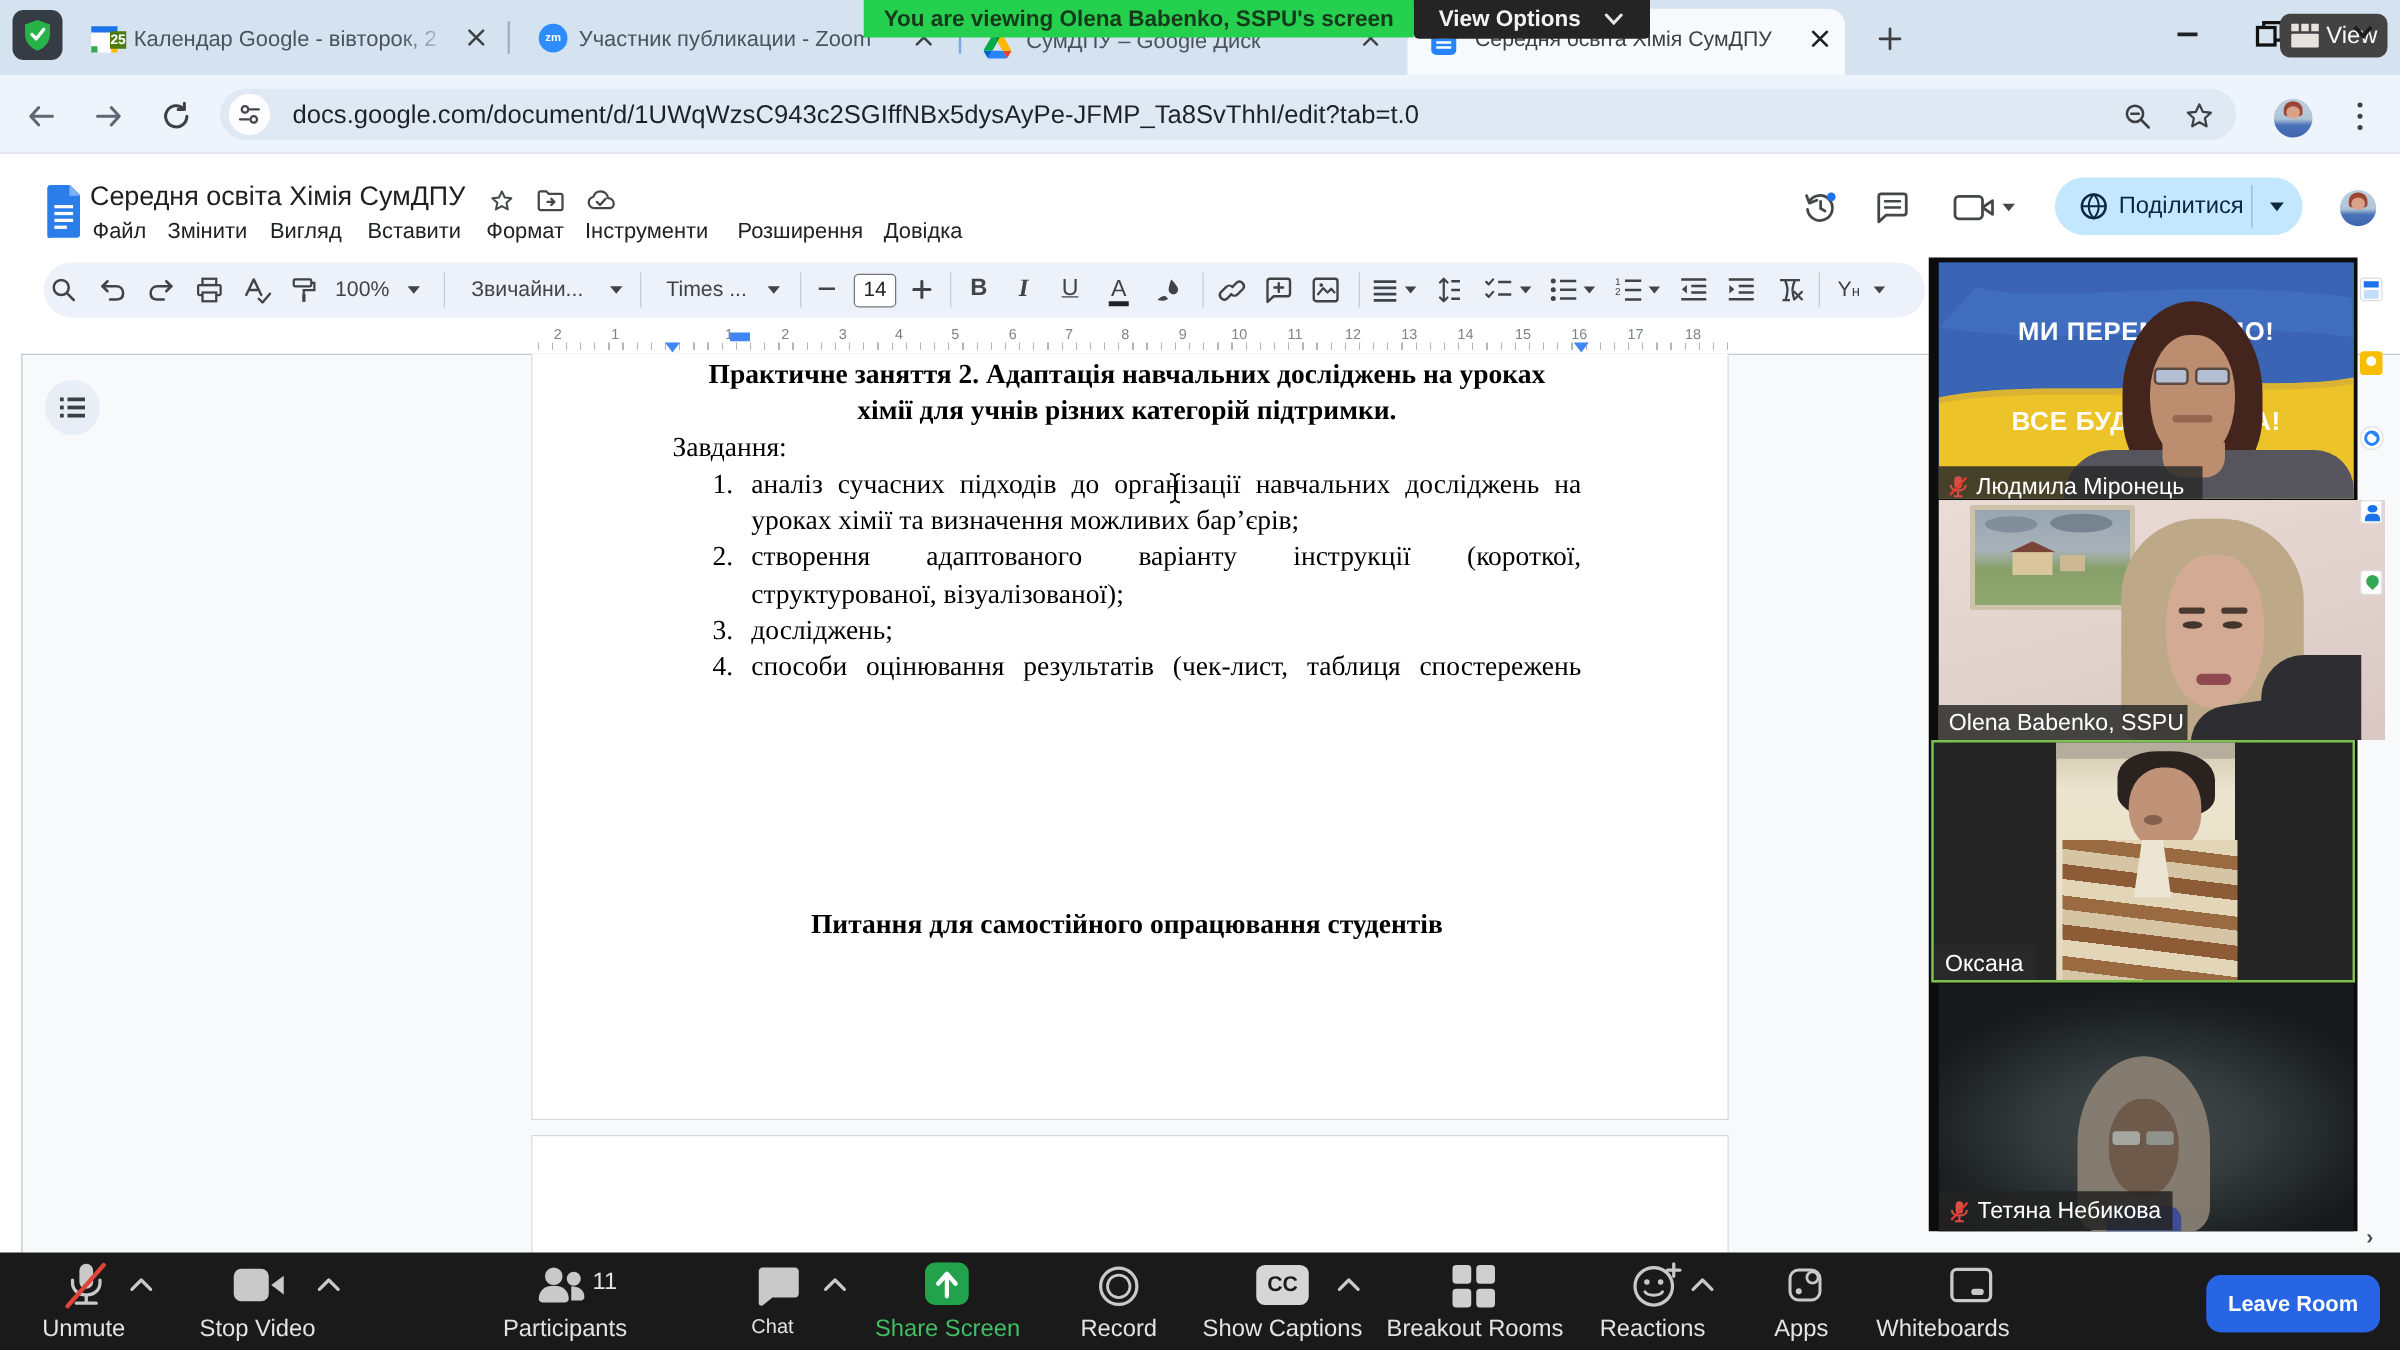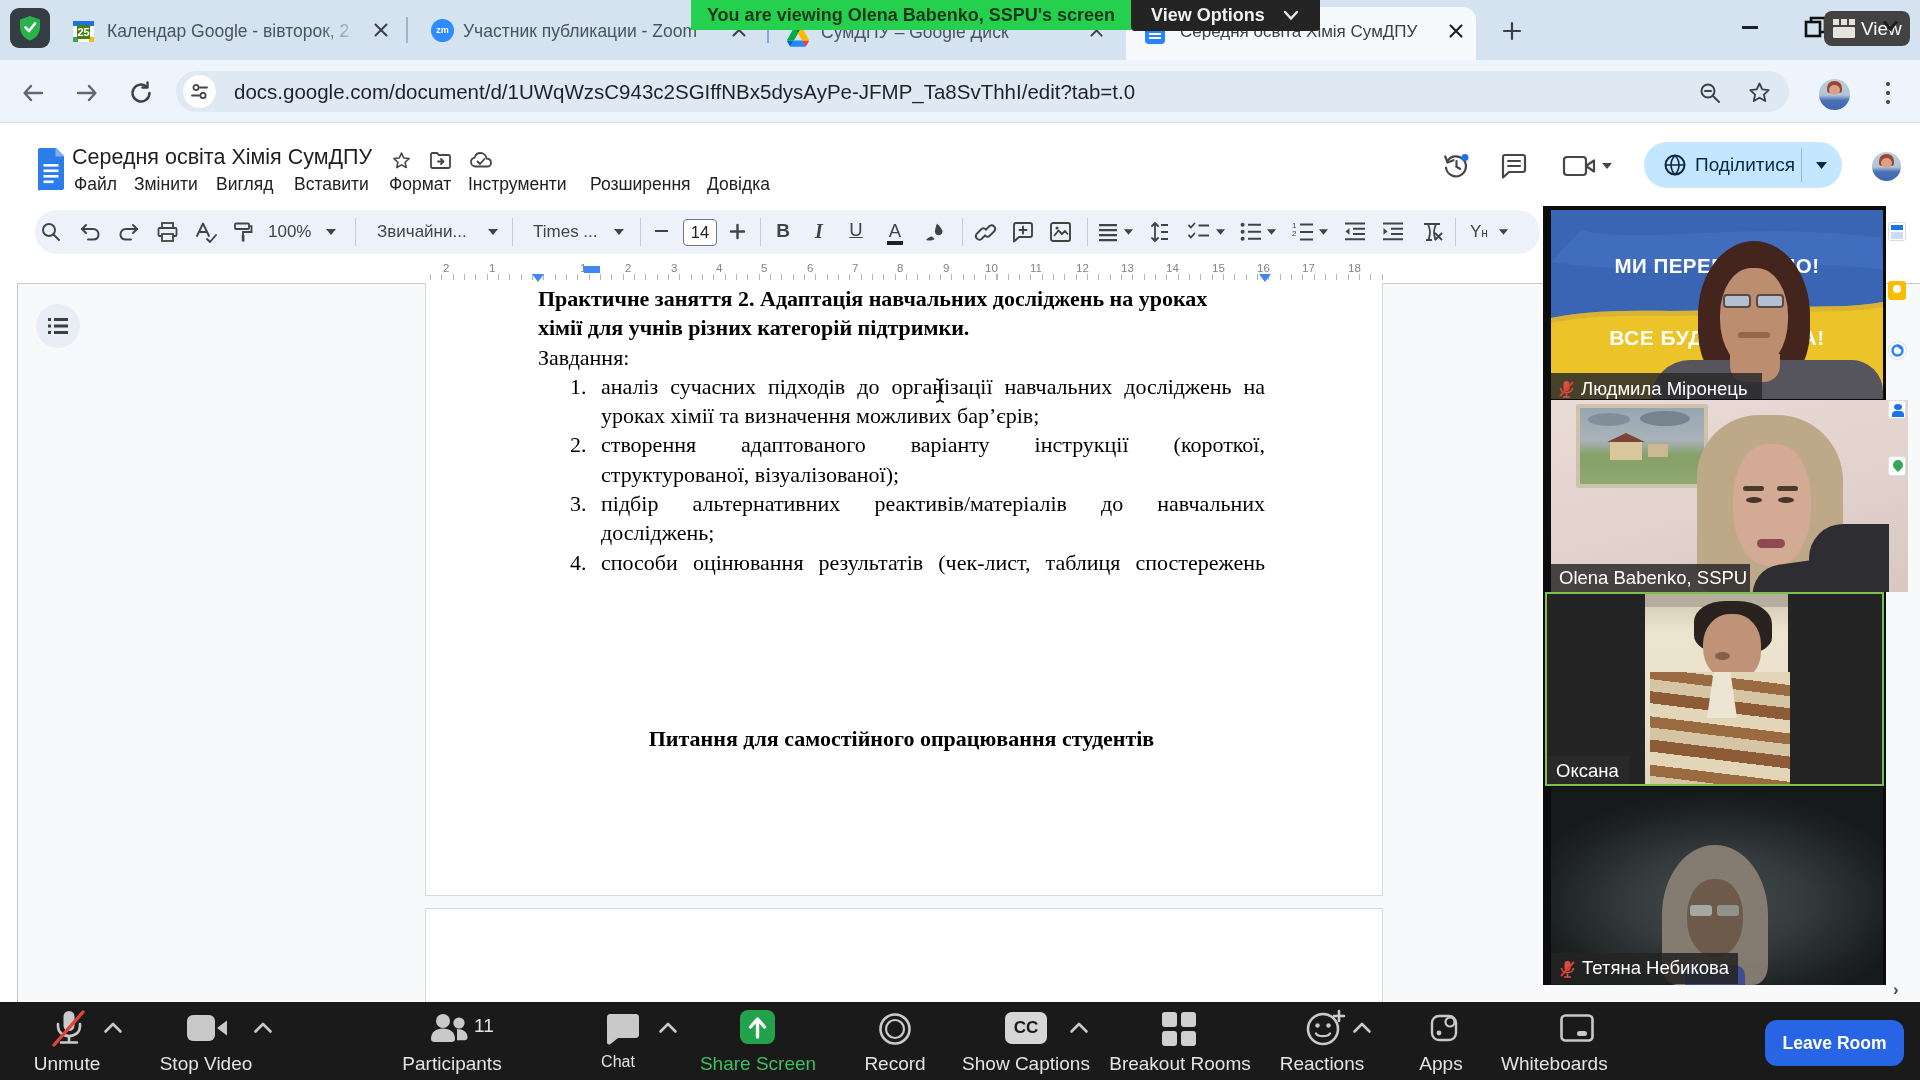--- a/index.html
+++ b/index.html
@@ -17,21 +17,21 @@
 <div class="a" style="left:10px;top:8px;width:40px;height:40px;background:#353c43;border-radius:9px"></div>
 <svg class="a" style="left:19px;top:15px" width="22" height="26" viewBox="0 0 22 26">
   <path d="M11 1 L21 4.5 V12 C21 19 16.5 23.5 11 25.5 C5.5 23.5 1 19 1 12 V4.5 Z" fill="#27b24a"></path>
   <path d="M6.5 12.5 L10 16 L16 8.5" stroke="#fff" stroke-width="2.6" fill="none" stroke-linecap="round" stroke-linejoin="round"></path>
 </svg>
 
 <div class="a" style="left:73px;top:21px;width:21px;height:21px;background:#fff;border-radius:3px"></div>
 <div class="a" style="left:73px;top:21px;width:21px;height:5px;background:#1a73e8"></div>
 <div class="a" style="left:73px;top:37px;width:5px;height:5px;background:#34a853"></div>
 <div class="a" style="left:89px;top:37px;width:5px;height:5px;background:#fbbc04"></div>
-<div class="a" style="left:77px;top:25px;width:13px;height:14px;background:#4d7c0f;color:#fff;font-size:11px;font-weight:bold;text-align:center;line-height:14px">25</div>
+<div class="a" style="left:88px;top:25px;width:13px;height:14px;background:#4d7c0f;color:#fff;font-size:11px;font-weight:bold;text-align:center;line-height:14px">25</div>
 <div class="a" style="left:107px;top:20px;width:250px;height:22px;font-size:17.5px;color:#49545f;white-space:nowrap;overflow:hidden;line-height:22px">Календар Google - вівторок, 2</div>
 <div class="a" style="left:320px;top:21px;width:40px;height:20px;background:linear-gradient(90deg,rgba(213,226,240,0),#d5e2f0)"></div>
 <svg class="a" style="left:373px;top:22px" width="16" height="16" viewBox="0 0 16 16">
     <path d="M2.5 2.5 L13.5 13.5 M13.5 2.5 L2.5 13.5" stroke="#3c4043" stroke-width="2" stroke-linecap="round"></path>
   </svg>
 <div class="a" style="left:406px;top:17px;width:2px;height:26px;background:#9fb4c9"></div>
 
 <div class="a" style="left:431px;top:19px;width:23px;height:23px;background:#2d8cff;border-radius:50%;color:#fff;font-size:9px;font-weight:bold;text-align:center;line-height:23px">zm</div>
 <div class="a" style="left:463px;top:20px;width:246px;height:22px;font-size:17.5px;color:#49545f;white-space:nowrap;overflow:hidden;line-height:22px">Участник публикации - Zoom</div>
 <svg class="a" style="left:731px;top:22px" width="16" height="16" viewBox="0 0 16 16">
@@ -363,35 +363,34 @@
     <rect x="6" y="7.5" width="14" height="3" fill="#3c4043"></rect>
   <rect x="0" y="14" width="3" height="3" fill="#3c4043"></rect>
     <rect x="6" y="14" width="14" height="3" fill="#3c4043"></rect>
 </svg>
 
 <div class="a" style="left:425px;top:283px;width:958px;height:613px;background:#fff;border:1px solid #d8dadd;border-top:none"></div>
 
 <div class="a" style="left:425px;top:908px;width:958px;height:94px;background:#fff;border:1px solid #d8dadd;border-bottom:none"></div>
 
 <div class="a serif" id="doctext" style="left:538px;top:284px;width:727px;font-size:22px;line-height:29.3px;color:#000">
-  <div style="font-weight:bold">Практичне заняття 2. Адаптація навчальних досліджень на уроках<br>хімії для учнів різних категорій підтримки.</div>
+  <div style="text-align:center;font-weight:bold">Практичне заняття 2. Адаптація навчальних досліджень на уроках<br>хімії для учнів різних категорій підтримки.</div>
   <div>Завдання:</div>
   <div style="position:relative;padding-left:63px">
       <span style="position:absolute;left:32px">1.</span>
       <div style="text-align:justify;text-align-last:justify;word-spacing:-1.5px;white-space:nowrap">аналіз сучасних підходів до організації навчальних досліджень на</div>
       <div>уроках хімії та визначення можливих бар’єрів;</div>
     </div>
   <div style="position:relative;padding-left:63px">
       <span style="position:absolute;left:32px">2.</span>
       <div style="text-align:justify;text-align-last:justify;word-spacing:-1.5px;white-space:nowrap">створення адаптованого варіанту інструкції (короткої,</div>
       <div>структурованої, візуалізованої);</div>
     </div>
   <div style="position:relative;padding-left:63px">
       <span style="position:absolute;left:32px">3.</span>
-      <div style="text-align:justify;text-align-last:justify;word-spacing:-1.5px;white-space:nowrap">підбір альтернативних реактивів/матеріалів до навчальних</div>
       <div>досліджень;</div>
     </div>
   <div style="position:relative;padding-left:63px">
       <span style="position:absolute;left:32px">4.</span>
       <div style="text-align:justify;text-align-last:justify;word-spacing:-1.5px;white-space:nowrap">способи оцінювання результатів (чек-лист, таблиця спостережень</div>
     </div>
 </div>
 <div class="a serif" style="left:538px;top:726px;width:727px;font-size:22px;font-weight:bold;text-align:center;color:#000">Питання для самостійного опрацювання студентів</div>
 
 <svg class="a" style="left:932px;top:377px" width="16" height="27" viewBox="0 0 16 27">

